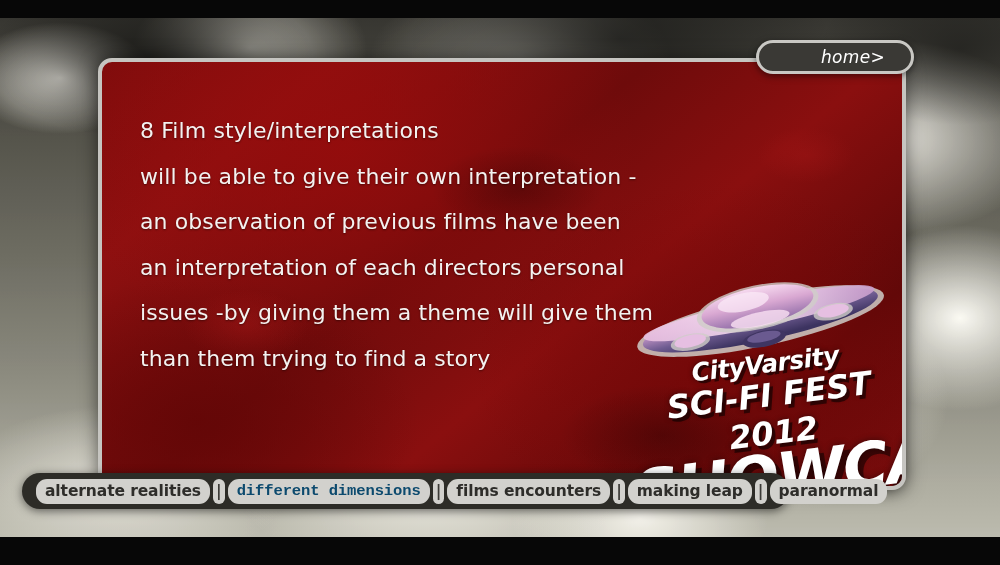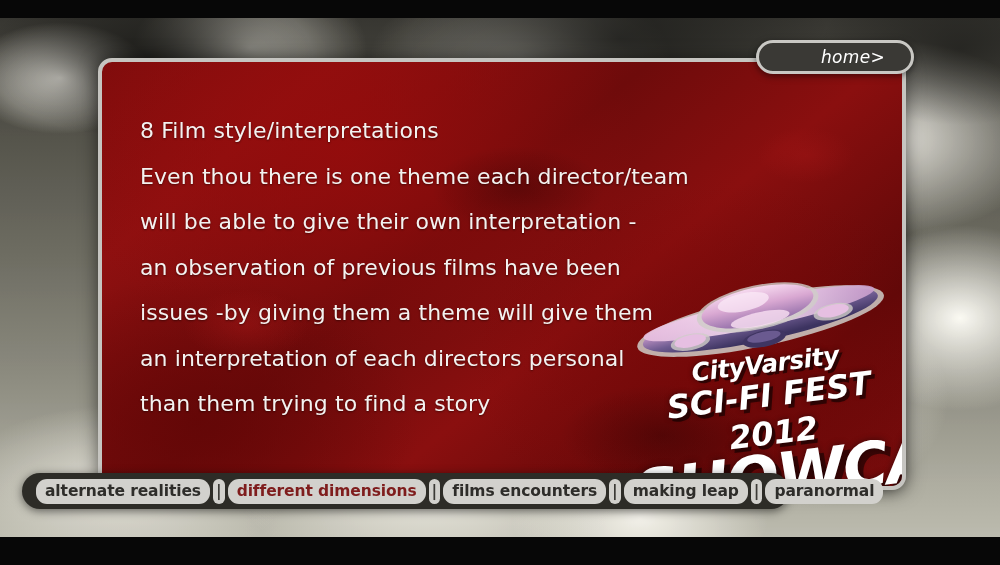--- a/index.html
+++ b/index.html
@@ -209,21 +209,21 @@
     color:#2e2d2a;
     font-size:15.5px;
     font-weight:bold;
     line-height:22px;
     padding:1px 9px 2px 9px;
     border-radius:11px;
     text-decoration:none;
     cursor:pointer;
     letter-spacing:-.1px;
   }
-  .nav a.active { color:#7f1d1d; }
+  .nav a.active { color:#0c4a6e;font-family:Liberation Mono, monospace; }
   .nav .sep {
     display:inline-block;
     background:#d2d1cd;
     color:#3b3a36;
     font-size:15.5px;
     font-weight:bold;
     line-height:22px;
     padding:1px 3px 2px 3px;
     border-radius:6px;
     margin:0 3px;
@@ -237,25 +237,24 @@
   <div class="sky"></div>
   <div class="sky-dark"></div>
 
   <div class="side-frame"></div>
 
   <div class="panel">
     <div class="panel-tex"></div>
 
     <div class="copy">
       <p>8 Film style/interpretations</p>
-      <p>Even thou there is one theme each director/team</p>
       <p>will be able to give their own interpretation -</p>
       <p>an observation of previous films have been</p>
+      <p>an interpretation of each directors personal</p>
       <p>issues -by giving them a theme will give them</p>
-      <p>an interpretation of each directors personal</p>
       <p>than them trying to find a story</p>
     </div>
 
     <div class="logo">
       <svg class="ufo" width="270" height="110" viewBox="0 0 270 110">
         <defs>
           <linearGradient id="domeG" x1="0" y1="0" x2="0" y2="1">
             <stop offset="0%" stop-color="#f6d9ef"></stop>
             <stop offset="45%" stop-color="#d9a8d2"></stop>
             <stop offset="100%" stop-color="#8e6ba6"></stop>

